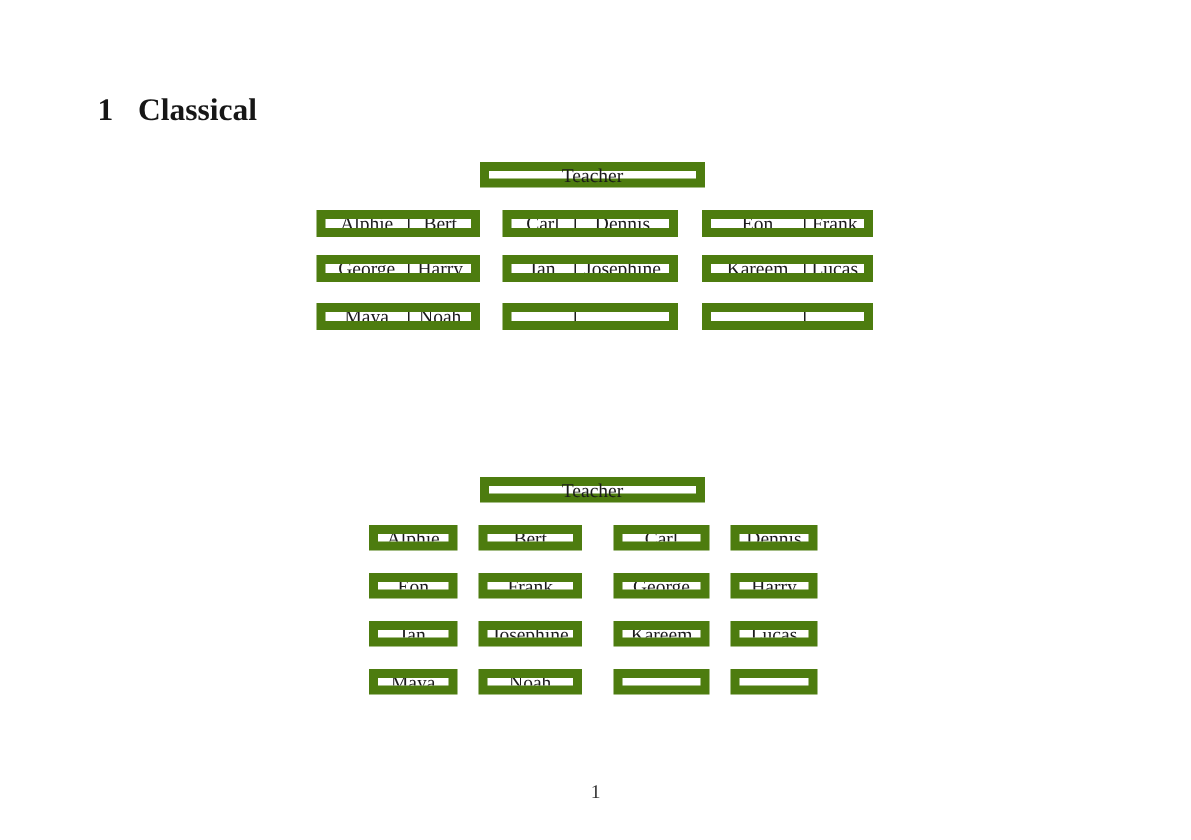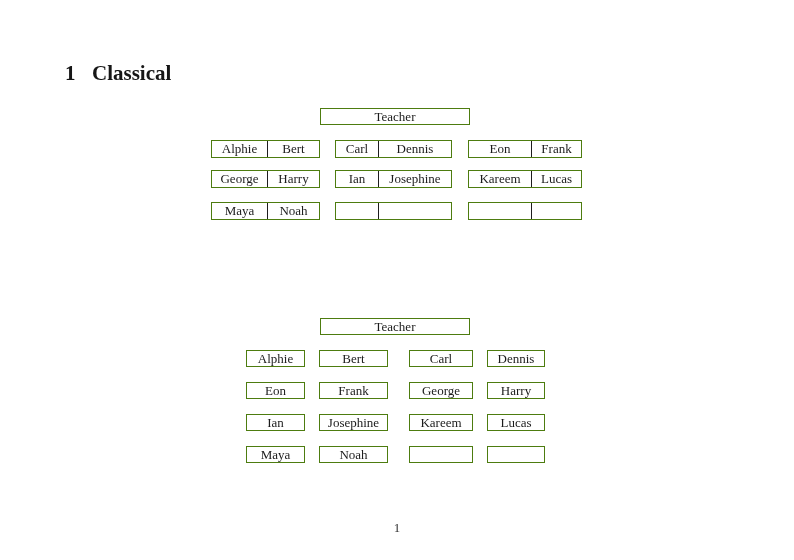--- a/index.html
+++ b/index.html
@@ -21,21 +21,21 @@
     color: #161616;
     white-space: nowrap;
   }
   .heading-1 { top: 62px; }
   .heading-2 { top: 273px; }
   .heading .num { display: inline-block; width: 27px; }
 
   .box {
     position: absolute;
     box-sizing: border-box;
-    border: 1px solid #4d7c0f;
+    border: 6px solid #4d7c0f;
     background: #ffffff;
     font-size: 13px;
     line-height: 14px;
     color: #1b1b1b;
   }
   .teacher {
     left: 320px;
     width: 150px;
     height: 17px;
     display: flex;

